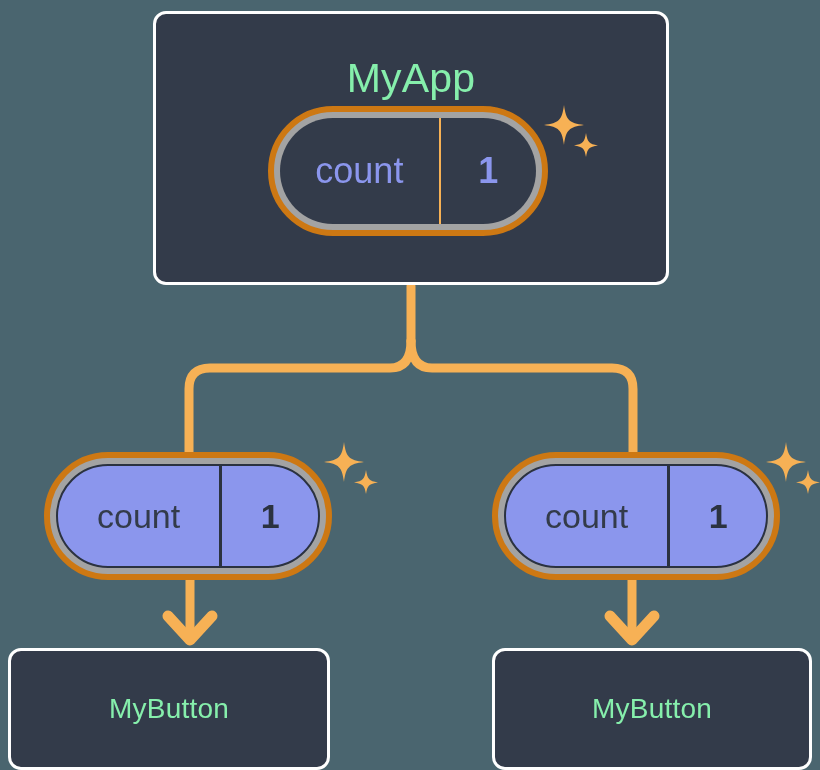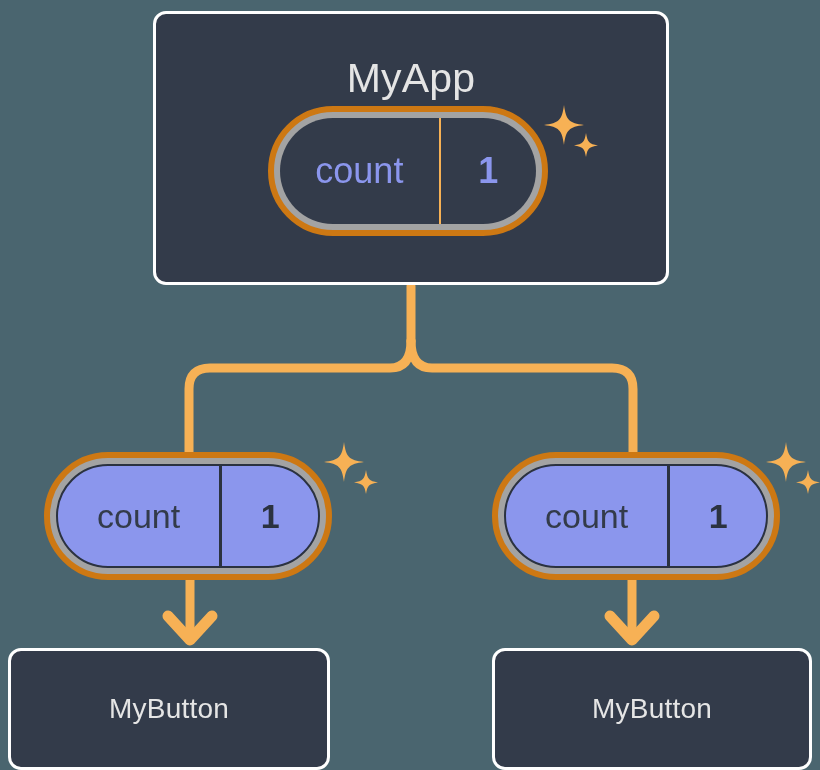--- a/index.html
+++ b/index.html
@@ -30,21 +30,21 @@
     box-sizing: border-box;
     background: #333b4a;
     border: 3px solid #ffffff;
     border-radius: 13px;
   }
   .panel-title {
     position: absolute;
     left: 0;
     width: 100%;
     text-align: center;
-    color: #e5e5e5;
+    color: #86efac;
     font-weight: 400;
     letter-spacing: .2px;
     white-space: nowrap;
   }
 
   #panel-myapp { left: 153px; top: 11px; width: 516px; height: 274px; }
   #panel-myapp .panel-title { top: 41px; font-size: 41px; }
 
   .panel-mybutton { height: 122px; }
   .panel-mybutton .panel-title { top: 42px; font-size: 28px; }

